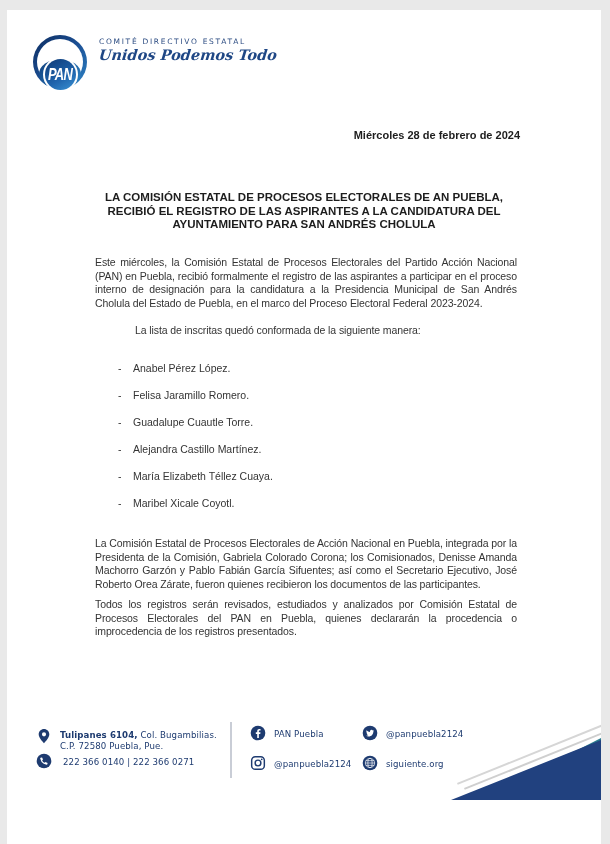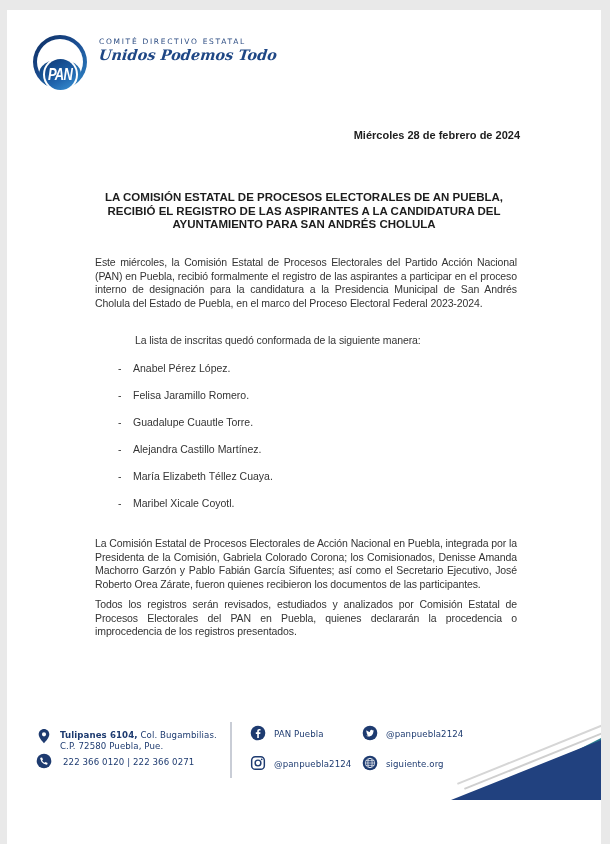--- a/index.html
+++ b/index.html
@@ -48,21 +48,21 @@
     color: #1d1d1d; line-height: 13.5px;
   }
 
   
   .body-par {
     position: absolute; left: 88px; width: 422px;
     font-size: 10.5px; letter-spacing: -0.1px; line-height: 13.6px;
     color: #343434; text-align: justify;
   }
   .p1 { top: 246px; }
-  .list-intro { top: 324px; text-align: left; padding-left: 40px; }
+  .list-intro { top: 314px; text-align: left; padding-left: 40px; }
   .p3 { top: 527px; }
   .p4 { top: 588px; }
 
   .aspirantes { position: absolute; left: 111px; top: 352px; list-style: none; }
   .aspirantes li {
     display: flex; height: 27px; align-items: flex-start;
     font-size: 10.5px; color: #343434;
   }
   .dash { width: 15px; flex: 0 0 15px; }
 
@@ -175,21 +175,21 @@
       </span>
       <span class="f-label addr1"><span class="bold">Tulipanes 6104,</span><span> Col. Bugambilias.</span></span>
       <span class="f-label addr2">C.P. 72580 Puebla, Pue.</span>
 
       <span class="f-icon" style="left:29px; top:33px;">
         <svg viewBox="0 0 24 24">
             <circle cx="12" cy="12" r="11" fill="#1e3b70"></circle>
             <path fill="#fff" d="M16.8 14.6l-2-0.9a0.9 0.9 0 0 0-1 0.2l-0.9 0.9a9.2 9.2 0 0 1-3.7-3.7l0.9-0.9a0.9 0.9 0 0 0 0.2-1l-0.9-2A0.9 0.9 0 0 0 8.3 6.7l-1.3 0.3c-0.5 0.1-0.8 0.6-0.7 1.1a11.9 11.9 0 0 0 9.6 9.6c0.5 0.1 1-0.2 1.1-0.7l0.3-1.3a0.9 0.9 0 0 0-0.5-1.1z"></path>
           </svg>
       </span>
-      <span class="f-label phones">222 366 0120 | 222 366 0271</span>
+      <span class="f-label phones">222 366 0140 | 222 366 0271</span>
 
       <span class="divider"></span>
 
       <span class="f-icon soc-fb-i">
         <svg viewBox="0 0 24 24">
             <circle cx="12" cy="12" r="11" fill="#1e3b70"></circle>
             <path fill="#fff" d="M13.3 19.5v-6.1h2.1l0.3-2.4h-2.4V9.4c0-0.7 0.2-1.2 1.2-1.2h1.3V6c-0.2 0-1-0.1-1.9-0.1-1.9 0-3.1 1.1-3.1 3.2v1.9H8.7v2.4h2.1v6.1h2.5z"></path>
           </svg>
       </span>
       <span class="f-label soc-fb-l">PAN Puebla</span>

